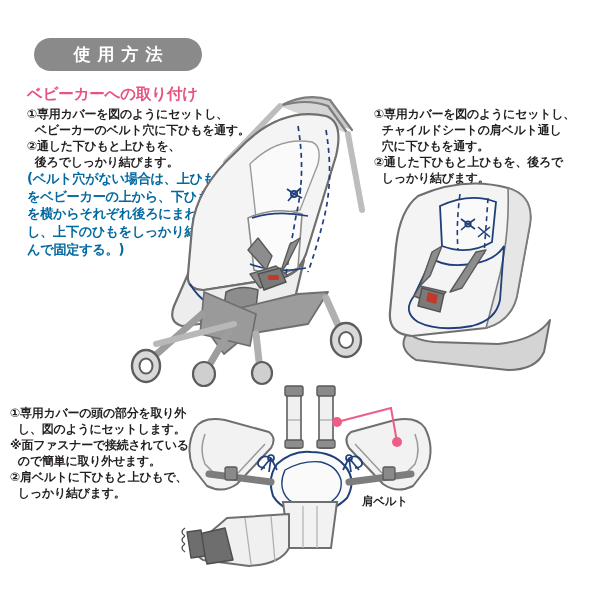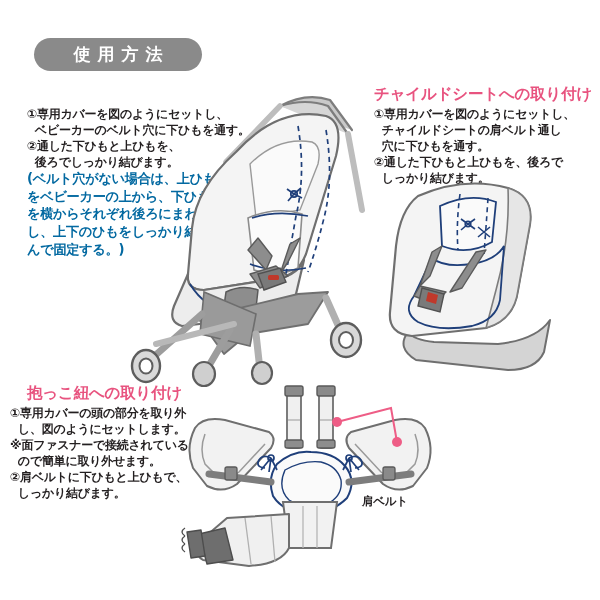--- a/index.html
+++ b/index.html
@@ -106,20 +106,21 @@
 
   svg { display: block; overflow: visible; }
 </style>
 </head>
 <body>
 
 <div class="page">
 
   <div class="title-pill">使用方法</div>
 
+  <div class="sec-head" id="head-stroller">ベビーカーへの取り付け</div>
 
   <div class="body-text" id="txt-stroller">①専用カバーを図のようにセットし、
   ベビーカーのベルト穴に下ひもを通す。
 ②通した下ひもと上ひもを、
   後ろでしっかり結びます。</div>
 
   <div class="note-text">(ベルト穴がない場合は、上ひも
 をベビーカーの上から、下ひも
 を横からそれぞれ後ろにまわ
 し、上下のひもをしっかり結
@@ -190,21 +191,20 @@
         <ellipse cx="216" cy="262" rx="15" ry="17" fill="#d9d9d9" stroke="#5d5d5d" stroke-width="2.4"></ellipse>
         <ellipse cx="216" cy="262" rx="7" ry="8" fill="#ffffff" stroke="#5d5d5d" stroke-width="2"></ellipse>
         <ellipse cx="16" cy="288" rx="14" ry="16" fill="#d9d9d9" stroke="#5d5d5d" stroke-width="2.4"></ellipse>
         <ellipse cx="16" cy="288" rx="6.5" ry="7.5" fill="#ffffff" stroke="#5d5d5d" stroke-width="2"></ellipse>
         <ellipse cx="74" cy="296" rx="11" ry="12" fill="#cfcfcf" stroke="#5d5d5d" stroke-width="2.2"></ellipse>
         <ellipse cx="132" cy="295" rx="10" ry="11" fill="#cfcfcf" stroke="#5d5d5d" stroke-width="2.2"></ellipse>
       </g>
     </svg>
   </div>
 
-  <div class="sec-head" id="head-childseat">チャイルドシートへの取り付け</div>
 
   <div class="body-text" id="txt-childseat">①専用カバーを図のようにセットし、
   チャイルドシートの肩ベルト通し
   穴に下ひもを通す。
 ②通した下ひもと上ひもを、後ろで
   しっかり結びます。</div>
 
   <div class="illus" id="illus-childseat">
     <svg viewBox="0 0 220 200" width="220" height="200">
 
@@ -235,21 +235,20 @@
         <path d="M74 66 L62 96 L52 106 L64 72 Z"></path>
         <path d="M118 70 L94 108 L82 112 L108 72 Z"></path>
         <path d="M52 106 L78 112 L66 124 L46 116 Z"></path>
       </g>
 
       <path d="M54 108 L76 114 L72 132 L50 126 Z" fill="#7a7a7a" stroke="#515151" stroke-width="1.4"></path>
       <path d="M60 112 L70 115 L68 124 L58 121 Z" fill="#c0392b"></path>
     </svg>
   </div>
 
-  <div class="sec-head" id="head-carrier">抱っこ紐への取り付け</div>
 
   <div class="body-text" id="txt-carrier">①専用カバーの頭の部分を取り外
   し、図のようにセットします。
 ※面ファスナーで接続されている
   ので簡単に取り外せます。
 ②肩ベルトに下ひもと上ひもで、
   しっかり結びます。</div>
 
   <div class="illus-label">肩ベルト</div>
 

